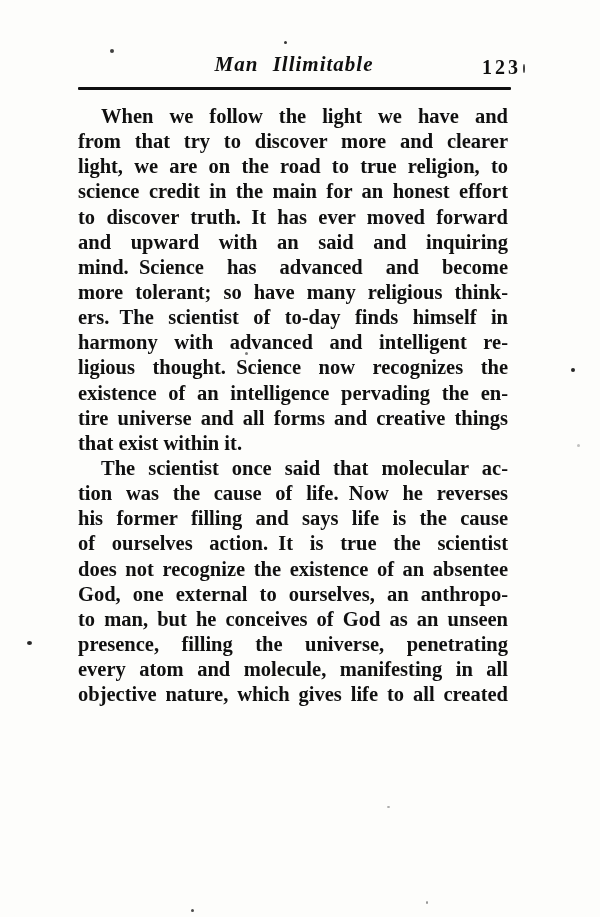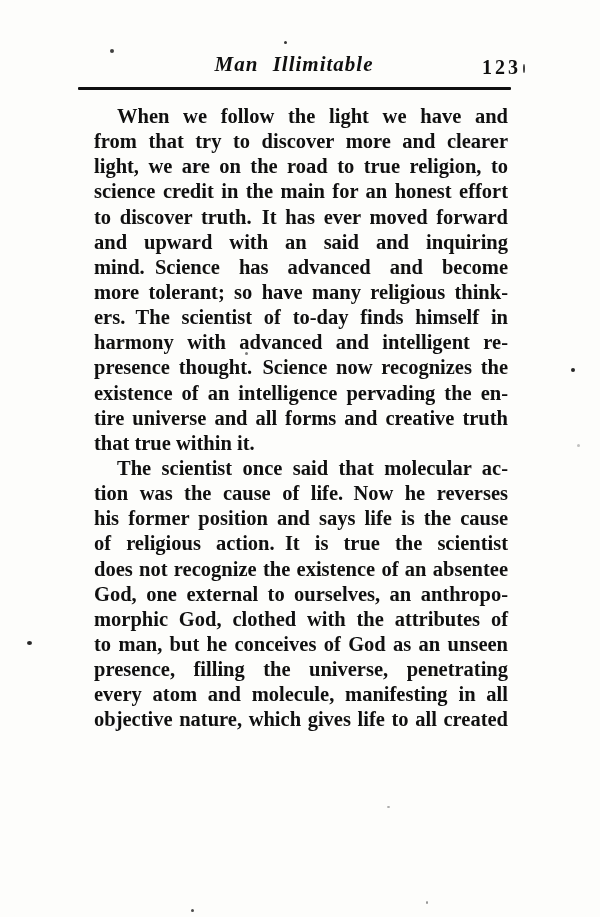--- a/index.html
+++ b/index.html
@@ -56,21 +56,20 @@
     top: 104px;
     width: 430px;
     font-size: 20.5px;
   }
   .line {
     height: 25.15px;
     line-height: 25.15px;
     text-align: justify;
     text-align-last: justify;
     white-space: normal;
-    margin-left: 16px;
   }
   .line.indent { padding-left: 23px; }
   .line.flush-left { text-align-last: left; }
   .speck {
     position: absolute;
     background: var(--ink, #101010);
     border-radius: 50%;
   }
 </style>
 </head>
@@ -85,33 +84,32 @@
         <div class="line indent">When we follow the light we have and</div>
         <div class="line">from that try to discover more and clearer</div>
         <div class="line">light, we are on the road to true religion, to</div>
         <div class="line">science credit in the main for an honest effort</div>
         <div class="line">to discover truth. It has ever moved forward</div>
         <div class="line">and upward with an said and inquiring</div>
         <div class="line">mind. Science has advanced and become</div>
         <div class="line">more tolerant; so have many religious think-</div>
         <div class="line">ers. The scientist of to-day finds himself in</div>
         <div class="line">harmony with advanced and intelligent re-</div>
-        <div class="line">presence thought. Science now recognizes the</div>
+        <div class="line">ligious thought. Science now recognizes the</div>
         <div class="line">existence of an intelligence pervading the en-</div>
-        <div class="line">tire universe and all forms and creative truth</div>
-        <div class="line flush-left">that true within it.</div>
+        <div class="line">tire universe and all forms and creative things</div>
+        <div class="line flush-left">that exist within it.</div>
       </div>
       <div class="paragraph">
         <div class="line indent">The scientist once said that molecular ac-</div>
         <div class="line">tion was the cause of life. Now he reverses</div>
-        <div class="line">his former position and says life is the cause</div>
-        <div class="line">of religious action. It is true the scientist</div>
+        <div class="line">his former filling and says life is the cause</div>
+        <div class="line">of ourselves action. It is true the scientist</div>
         <div class="line">does not recognize the existence of an absentee</div>
         <div class="line">God, one external to ourselves, an anthropo-</div>
-        <div class="line">morphic God, clothed with the attributes of</div>
         <div class="line">to man, but he conceives of God as an unseen</div>
         <div class="line">presence, filling the universe, penetrating</div>
         <div class="line">every atom and molecule, manifesting in all</div>
         <div class="line">objective nature, which gives life to all created</div>
       </div>
     </div>
   <div id="artifacts">
       <div class="speck" style="left: 110px; top: 49px; width: 4px; height: 4px; opacity: 0.8;"></div>
       <div class="speck" style="left: 284px; top: 41px; width: 3px; height: 3px; opacity: 0.85;"></div>
       <div class="speck" style="left: 523px; top: 64px; width: 2px; height: 9px; opacity: 0.8;"></div>

